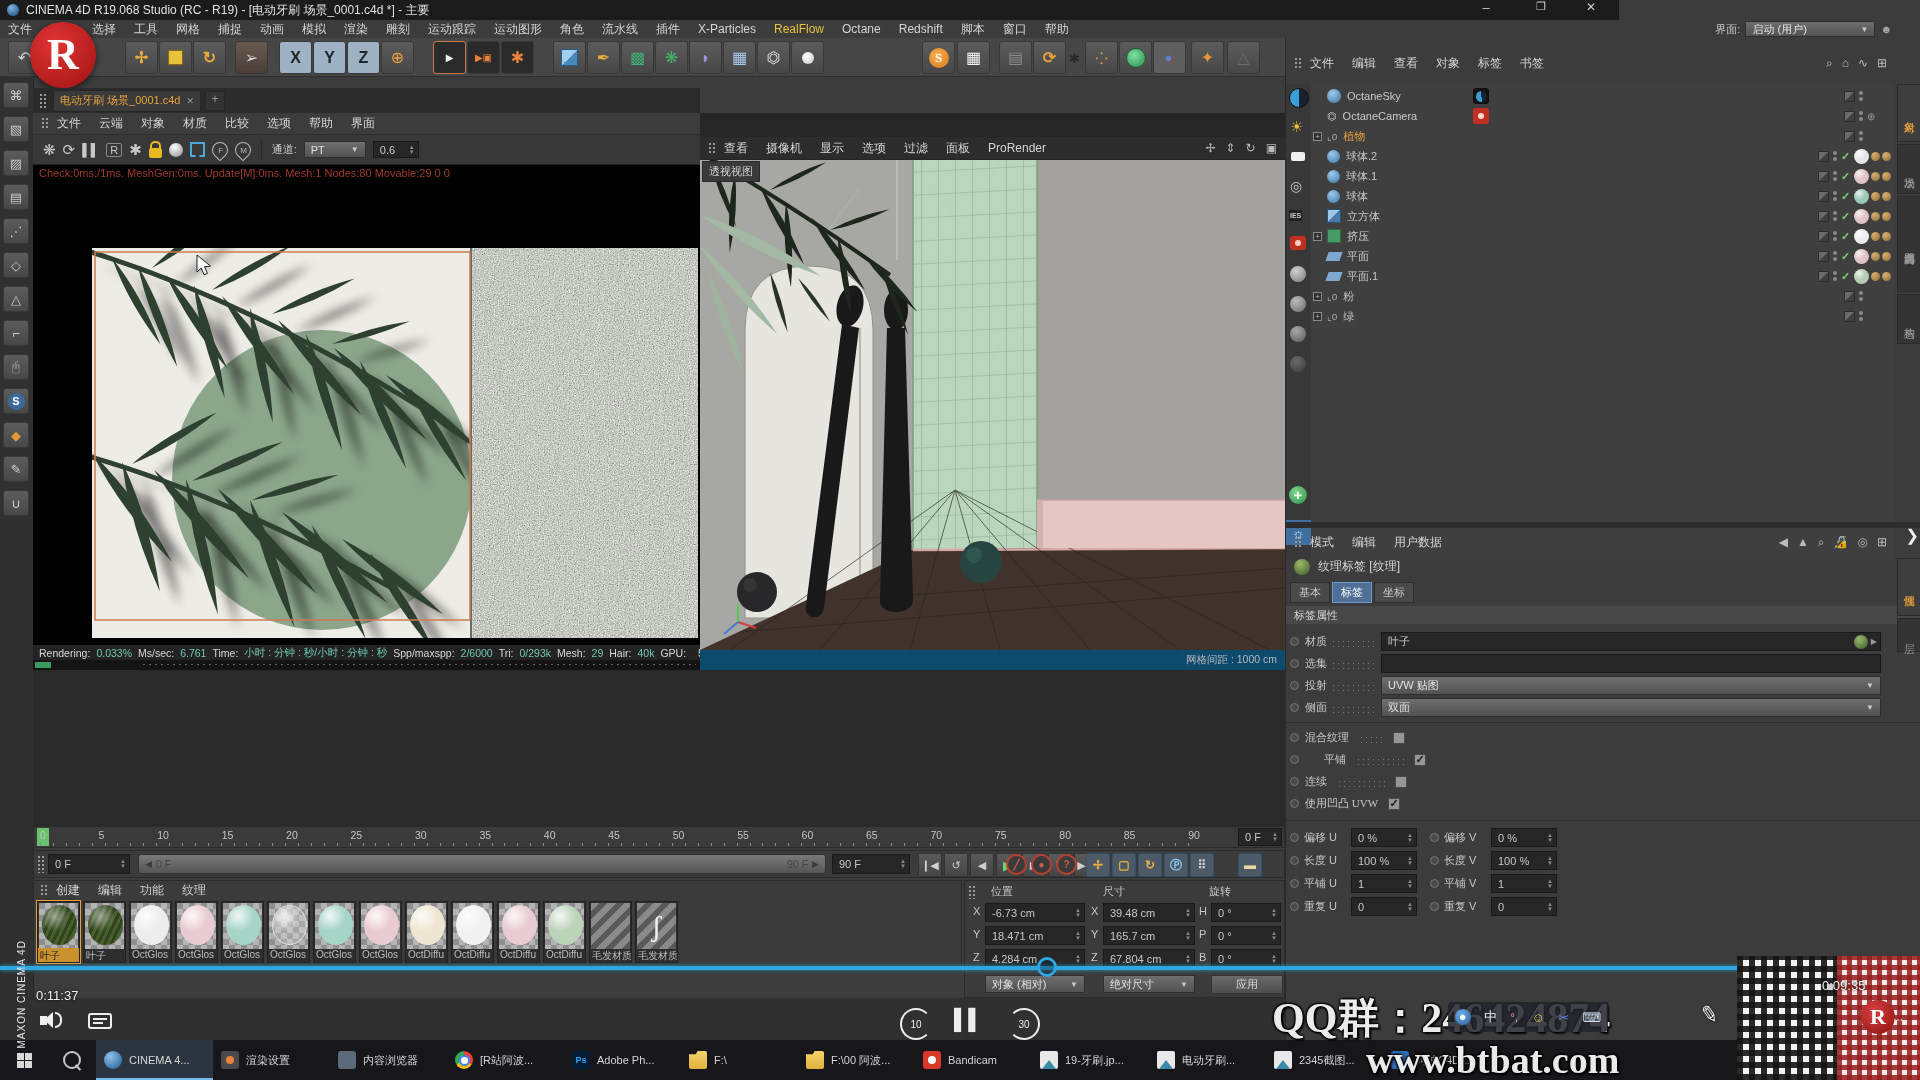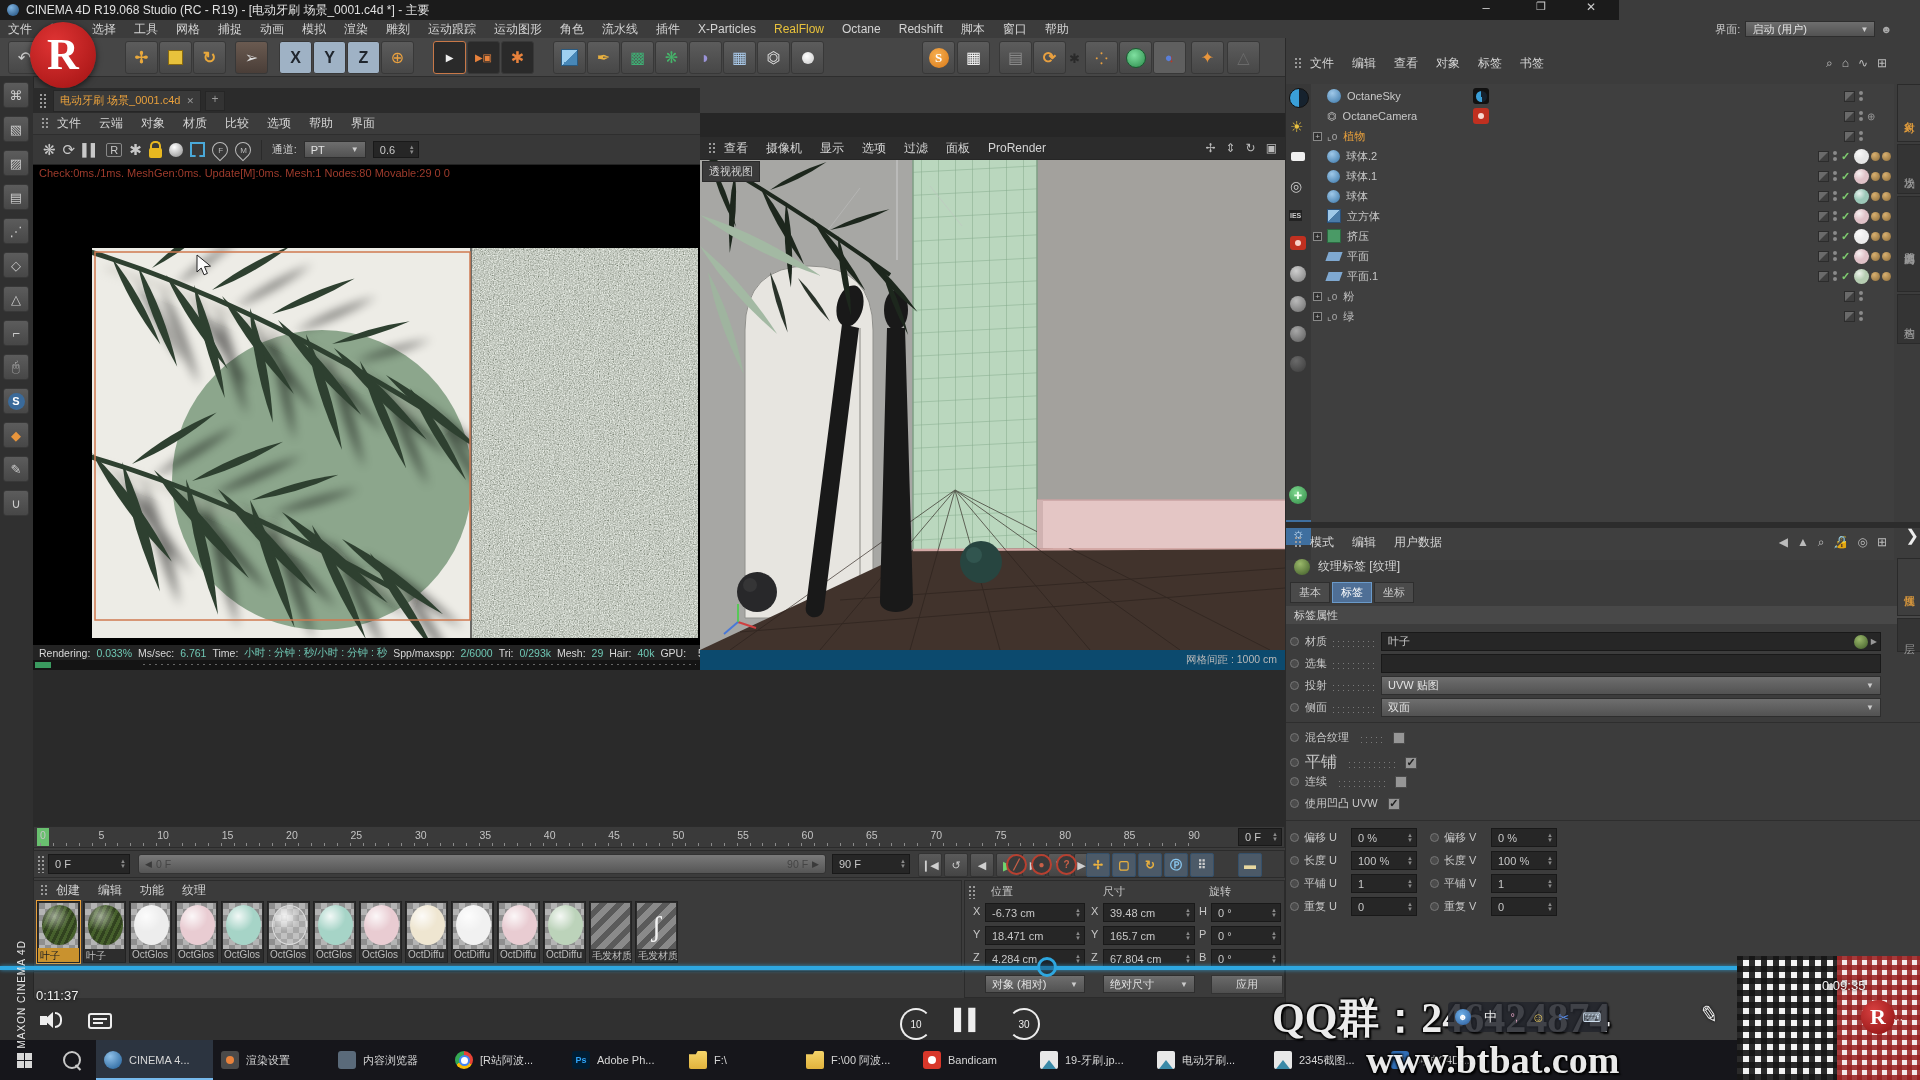--- a/index.html
+++ b/index.html
@@ -675,33 +675,33 @@
     <div class="abs" style="left:0;top:684px;width:635px;height:1px;background:#2e2e2e;"></div>
 
     <div class="abs" style="left:4px;top:692px;display:flex;align-items:center;gap:6px;">
       <span class="rad"></span>
         <span style="color:#c8c8c8;font-size:11px;">混合纹理</span>
       <span class="leader" style="width:24px;flex:none;"></span>
         <span class="cb"></span>
     </div>
     <div class="abs" style="left:4px;top:714px;display:flex;align-items:center;gap:6px;">
       <span class="rad"></span>
-        <span style="color:#c8c8c8;font-size:16px;">平铺</span>
+        <span style="color:#c8c8c8;font-size:11px;margin-left:19px;">平铺</span>
       <span class="leader" style="width:48px;flex:none;"></span>
         <span class="cb on"></span>
     </div>
     <div class="abs" style="left:4px;top:736px;display:flex;align-items:center;gap:6px;">
       <span class="rad"></span>
         <span style="color:#c8c8c8;font-size:11px;">连续</span>
       <span class="leader" style="width:48px;flex:none;"></span>
         <span class="cb"></span>
     </div>
     <div class="abs" style="left:4px;top:758px;display:flex;align-items:center;gap:6px;">
       <span class="rad"></span>
-        <span style="color:#c8c8c8;font-size:11px;">使用凹凸 UVW</span>
+        <span style="color:#c8c8c8;font-size:11px;font-family:Liberation Serif, serif;">使用凹凸 UVW</span>
       <span class="cb on" style="margin-left:4px;"></span>
     </div>
     <div class="abs" style="left:0;top:782px;width:635px;height:1px;background:#2e2e2e;"></div>
 
     <div class="abs" style="left:4px;top:790px;display:flex;align-items:center;gap:5px;">
       <span class="rad"></span>
         <span style="color:#c8c8c8;font-size:11px;width:42px;">偏移 U</span>
       <div class="fld" style="width:66px;">
           <span class="val">0 %</span>
           <span class="stp"></span>

